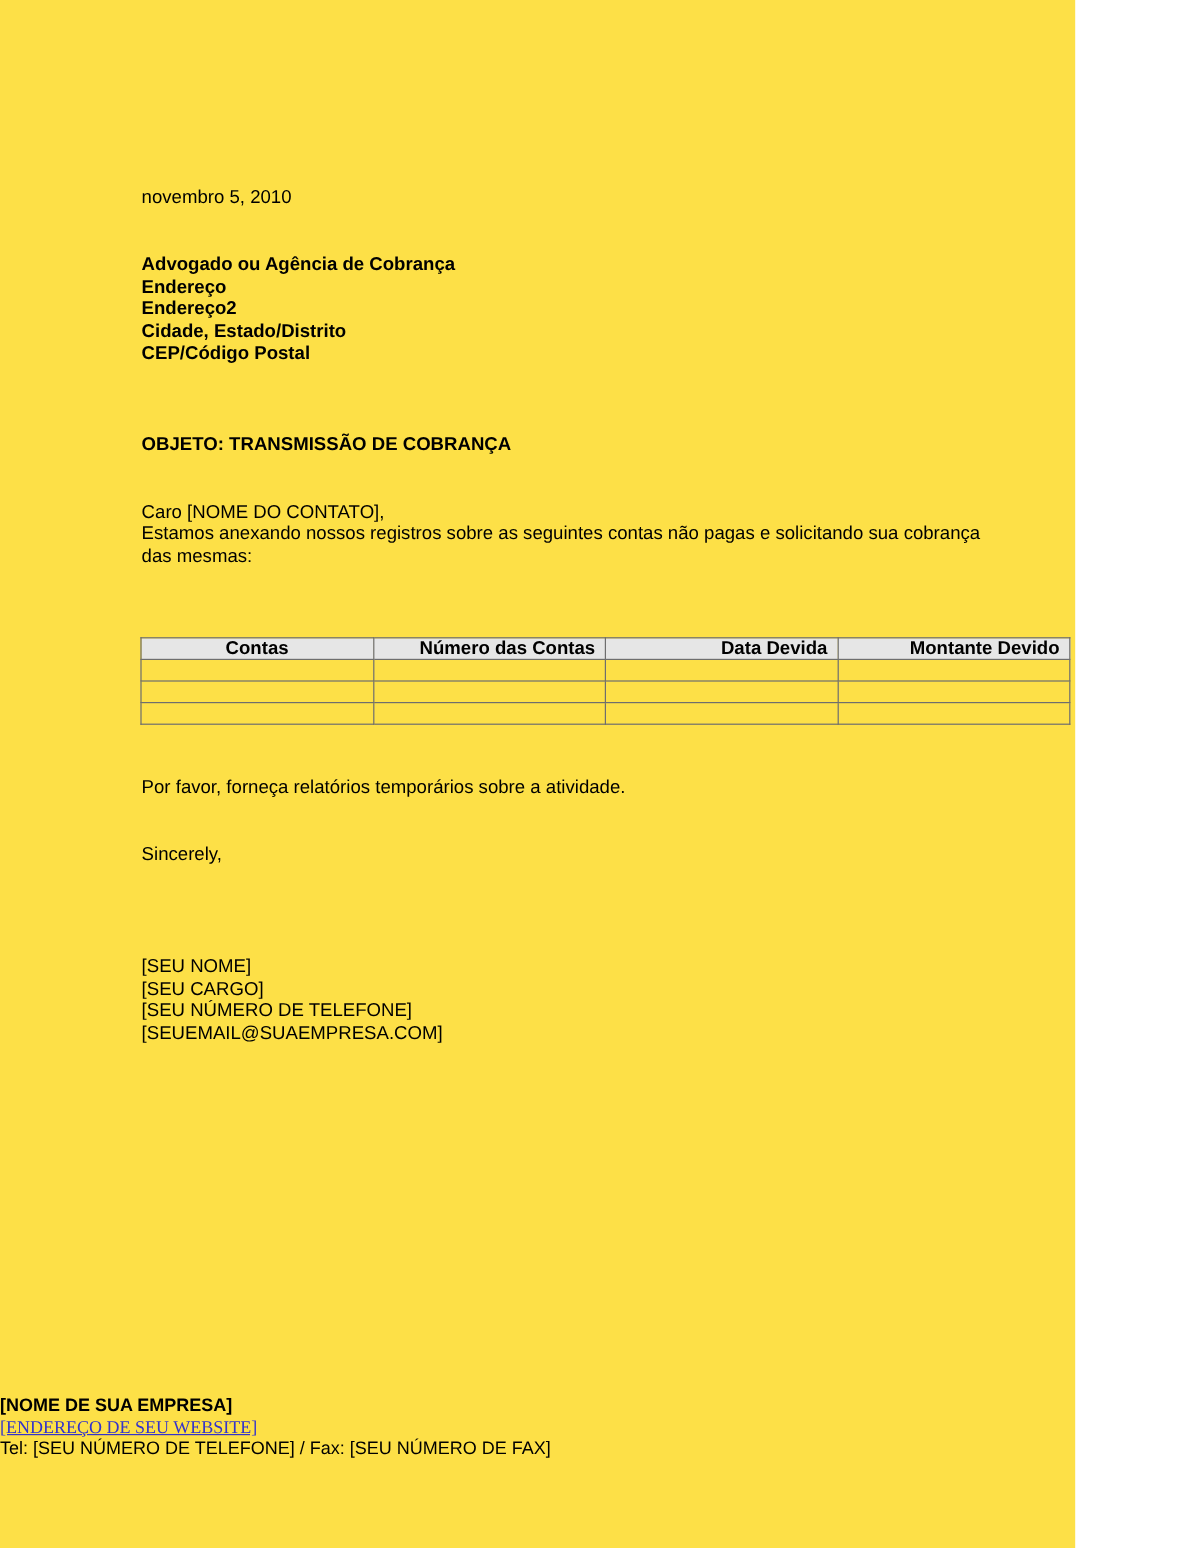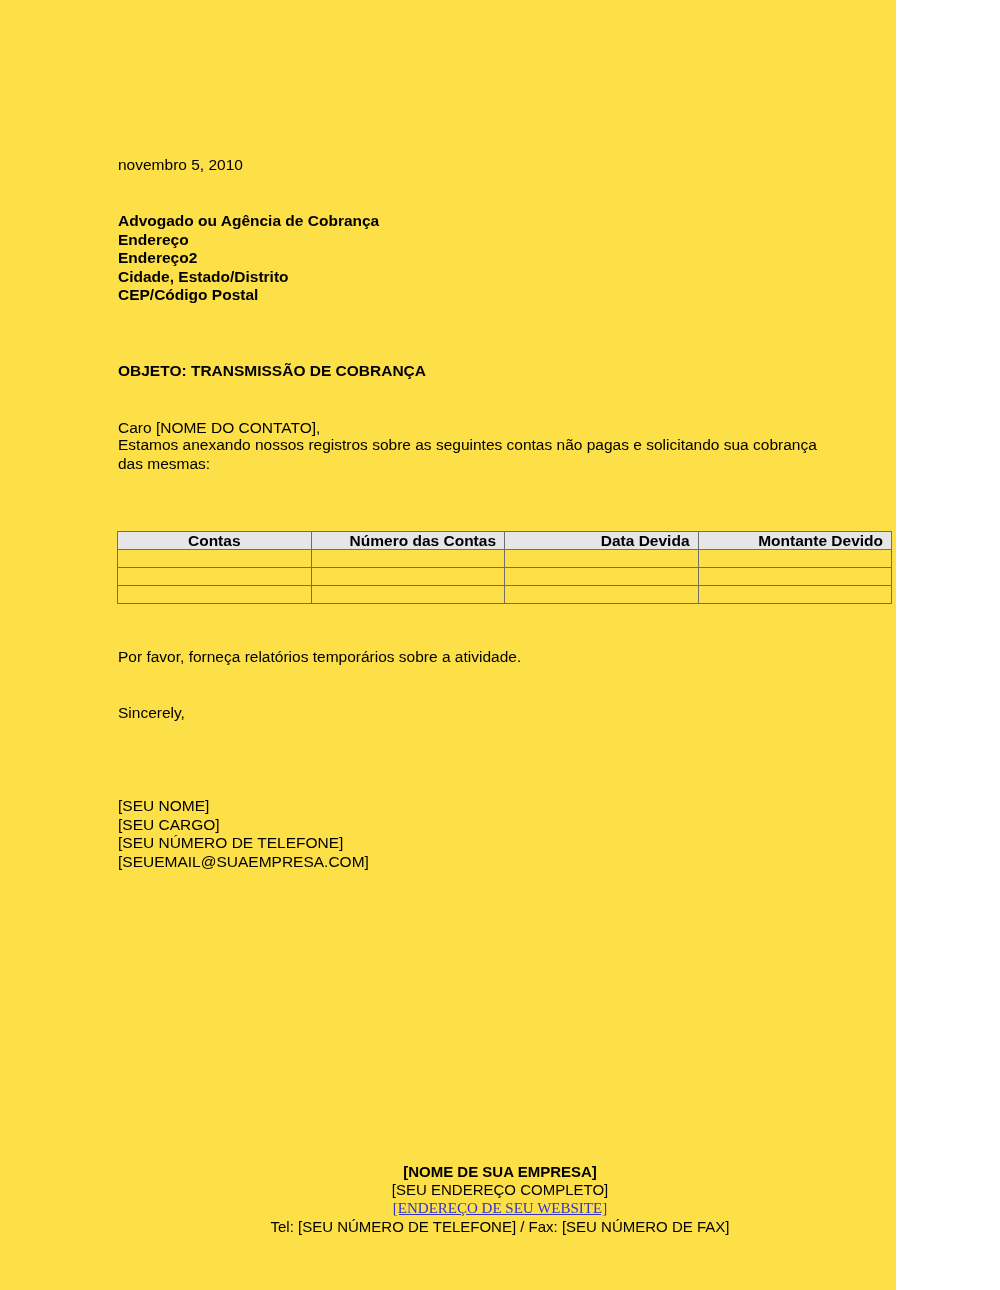--- a/index.html
+++ b/index.html
@@ -66,21 +66,20 @@
     }
     .accounts-table th.first {
       text-align: center;
     }
 
     .footer {
       position: absolute;
       left: 0;
       top: 1163px;
       width: 1000px;
-      text-align: center;
       font-size: 15px;
       line-height: 18.2px;
     }
     .footer .company {
       font-weight: bold;
     }
     .footer .website {
       font-family: "Liberation Serif", serif;
       color: #3333cc;
       text-decoration: underline;
@@ -148,18 +147,17 @@
 
   <div class="block signature">
     <span class="line">[SEU NOME]</span>
     <span class="line">[SEU CARGO]</span>
     <span class="line">[SEU NÚMERO DE TELEFONE]</span>
     <span class="line">[SEUEMAIL@SUAEMPRESA.COM]</span>
   </div>
 
   <div class="footer">
     <div class="company">[NOME DE SUA EMPRESA]</div>
-    <div>[SEU ENDEREÇO COMPLETO]</div>
     <div><a class="website">[ENDEREÇO DE SEU WEBSITE]</a></div>
     <div>Tel: [SEU NÚMERO DE TELEFONE] / Fax: [SEU NÚMERO DE FAX]</div>
   </div>
 
 </div>
 
 </body></html>

